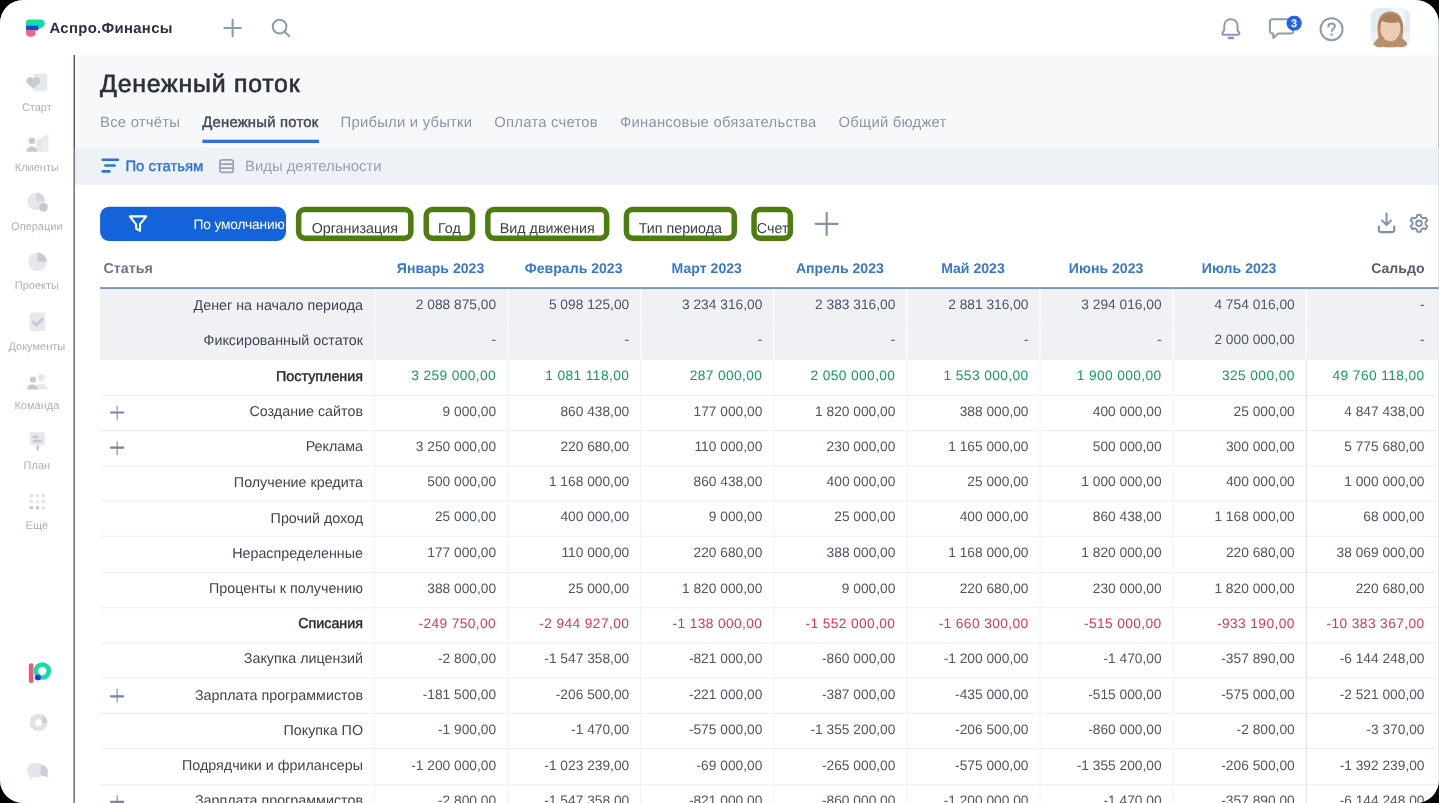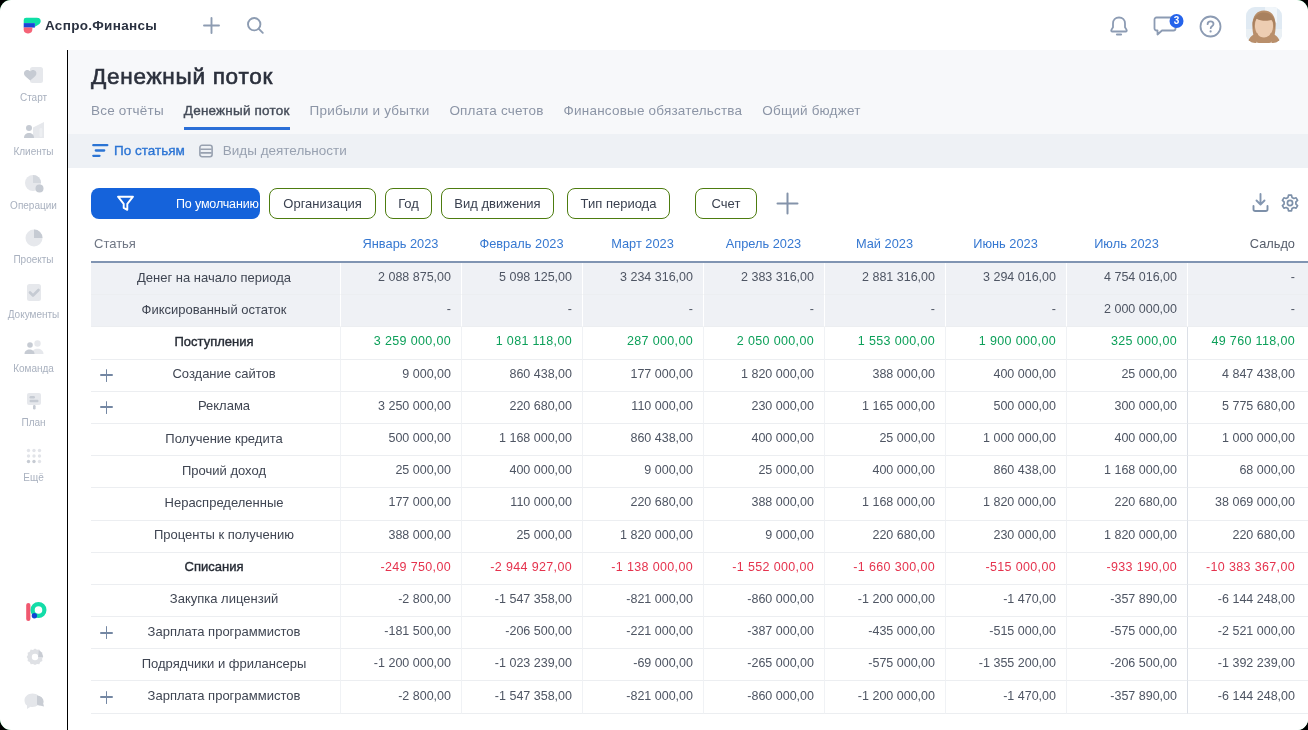--- a/index.html
+++ b/index.html
@@ -1,16 +1,16 @@
 <!DOCTYPE html>
 <html lang="ru"><head><meta charset="utf-8"><title>Аспро.Финансы</title>
 <style>
 *{margin:0;padding:0;box-sizing:border-box}
 html,body{width:1308px;height:730px;background:#000;font-family:"Liberation Sans",sans-serif;-webkit-font-smoothing:antialiased}
-.page{position:absolute;left:0;top:0;width:1308px;height:730px;background:#22c55e;border-radius:11px;overflow:hidden}
+.page{position:absolute;left:0;top:0;width:1308px;height:730px;background:#22c55e;border-radius:21px;overflow:hidden}
 
 .topbar{position:absolute;left:0;top:0;width:1308px;height:50px;background:#fff}
 .brand{position:absolute;left:45px;top:18px;font-size:13.5px;font-weight:700;color:#2A3140;letter-spacing:.3px}
 .tico{position:absolute;top:0;left:0}
 
 .sidebar{position:absolute;left:0;top:50px;width:68px;height:680px;background:#fff;border-right:1px solid #000000}
 .sitem{position:absolute;left:0;width:67px;text-align:center}
 .sitem svg{display:inline-block}
 .slabel{font-size:10px;line-height:10px;color:#A9B1BF;margin-top:4px;white-space:nowrap}
 
@@ -25,33 +25,33 @@
 .bitem.act{color:#2B74D4;-webkit-text-stroke:.35px #2B74D4}
 .bitem.in{color:#98A1B0}
 .white{position:absolute;left:0;top:117.5px;width:1240px;height:562.5px;background:#fff}
 
 .filters{position:absolute;left:23px;top:20.5px;height:31px;display:flex;gap:9px}
 .pill{width:169px;height:31px;background:#1563DB;border-radius:8px;display:flex;align-items:center;color:#fff;white-space:nowrap;flex:0 0 169px}
 .pill .fseg{width:56px;display:flex;justify-content:flex-end;align-items:center;flex:0 0 56px;padding-right:12px}
 .pill .div{width:1px;height:23px;background:rgba(255,255,255,.28)}
 .pill .ptxt{font-size:12.5px;font-weight:500;padding-left:29px;letter-spacing:-.15px}
 .pill .x{margin-left:6px;font-size:12px;line-height:31px}
-.fbtn{height:31px;border:1px solid #4d7c0f;border-radius:8px;background:#fff;color:#3A4150;font-size:13px;text-align:center;line-height:29px}
+.fbtn{height:31px;border:5px solid #4d7c0f;border-radius:8px;background:#fff;color:#3A4150;font-size:13px;text-align:center;line-height:29px}
 .addf{margin-left:10px;display:flex;align-items:center}
 .ricons{position:absolute;top:20.5px;left:0;width:1240px;height:31px;pointer-events:none}
 
 table{position:absolute;left:23px;top:63.5px;width:1217px;border-collapse:separate;border-spacing:0;table-layout:fixed;font-size:12.5px}
-th{height:32px;border-bottom:2px solid #8094B2;font-weight:400;vertical-align:middle;padding-bottom:5px}
+th{height:32px;border-bottom:2px solid #8094B2;font-weight:700;vertical-align:middle;padding-bottom:5px}
 th.art{text-align:left;padding-left:3px;color:#6F7684;font-size:13px}
 th.m{text-align:center;color:#3678D1;font-size:12.8px}
 th.saldo{text-align:right;padding-right:13px;color:#565D6B;font-size:12.8px}
 td{height:32.2px;border-bottom:1px solid #ECEEF1;text-align:right;padding-right:10px;color:#4E5563;vertical-align:middle;padding-bottom:3px}
 td+td{border-left:1px solid #F0F2F5}
 td.saldo{border-left:1px solid #DCE0E7;padding-right:13px}
-td.art{text-align:center;padding-left:7px;color:#3F4552;font-size:13px;position:relative}
+td.art{text-align:right;padding-left:7px;color:#3F4552;font-size:13px;position:relative}
 td.art.sub{padding-left:27px}
 .plus{position:absolute;left:9px;top:50%;width:13px;height:13px;margin-top:-6.5px}.plus::before{content:'';position:absolute;left:0;top:5.6px;width:13px;height:1.9px;background:#7487A3;border-radius:1px}.plus::after{content:'';position:absolute;left:5.6px;top:0;width:1.9px;height:13px;background:#7487A3;border-radius:1px}
 tr.gray td{background:#EFF1F5;border-left-color:#fff}
 tr.gray td.art{border-left:none}
 tr.b td{font-weight:400;letter-spacing:.35px}
 tr.b td.art{color:#2A303B;letter-spacing:0;font-weight:400;-webkit-text-stroke:.4px #2A303B}
 tr.pos td{color:#0DA05A}
 tr.pos td.art{color:#23272F}
 tr.neg td{color:#E5334E}
 tr.neg td.art{color:#23272F}
@@ -206,21 +206,21 @@
               </svg>
             </span>
           <span class="div"></span>
           <span class="ptxt">По умолчанию</span>
           <span class="x">✕</span>
         </div>
         <div class="fbtn" style="width:107px">Организация</div>
         <div class="fbtn" style="width:47px">Год</div>
         <div class="fbtn" style="width:113px">Вид движения</div>
         <div class="fbtn" style="width:103px;margin-left:4px">Тип периода</div>
-        <div class="fbtn" style="width:62px;margin-left:16px">Счет</div>
+        <div class="fbtn" style="width:38px;margin-left:4px">Счет</div>
         <div class="addf">
             <svg width="23" height="23" viewBox="0 0 23 23">
               <path d="M11.5 1.5v20M1.5 11.5h20" stroke="#8493AA" stroke-width="2" stroke-linecap="round"></path>
             </svg>
           </div>
       </div>
       <div class="ricons">
         <svg style="position:absolute;left:1184px;top:5px" width="17" height="20" viewBox="0 0 17 20">
             <path d="M8.5 1v10M4.5 7.5l4 4 4-4" fill="none" stroke="#8396B0" stroke-width="1.9" stroke-linecap="round" stroke-linejoin="round"></path>
             <path d="M1.5 13v3.2c0 1 .7 1.8 1.8 1.8h10.4c1.1 0 1.8-.8 1.8-1.8V13" fill="none" stroke="#7D90A9" stroke-width="1.9" stroke-linecap="round"></path>
@@ -382,20 +382,31 @@
               <td class="">-181&nbsp;500,00</td>
               <td class="">-206&nbsp;500,00</td>
               <td class="">-221&nbsp;000,00</td>
               <td class="">-387&nbsp;000,00</td>
               <td class="">-435&nbsp;000,00</td>
               <td class="">-515&nbsp;000,00</td>
               <td class="">-575&nbsp;000,00</td>
               <td class="saldo">-2&nbsp;521&nbsp;000,00</td>
             </tr>
 <tr class="">
+              <td class="art sub">Покупка ПО</td>
+              <td class="">-1&nbsp;900,00</td>
+              <td class="">-1&nbsp;470,00</td>
+              <td class="">-575&nbsp;000,00</td>
+              <td class="">-1&nbsp;355&nbsp;200,00</td>
+              <td class="">-206&nbsp;500,00</td>
+              <td class="">-860&nbsp;000,00</td>
+              <td class="">-2&nbsp;800,00</td>
+              <td class="saldo">-3&nbsp;370,00</td>
+            </tr>
+<tr class="">
               <td class="art sub">Подрядчики и фрилансеры</td>
               <td class="">-1&nbsp;200&nbsp;000,00</td>
               <td class="">-1&nbsp;023&nbsp;239,00</td>
               <td class="">-69&nbsp;000,00</td>
               <td class="">-265&nbsp;000,00</td>
               <td class="">-575&nbsp;000,00</td>
               <td class="">-1&nbsp;355&nbsp;200,00</td>
               <td class="">-206&nbsp;500,00</td>
               <td class="saldo">-1&nbsp;392&nbsp;239,00</td>
             </tr>

